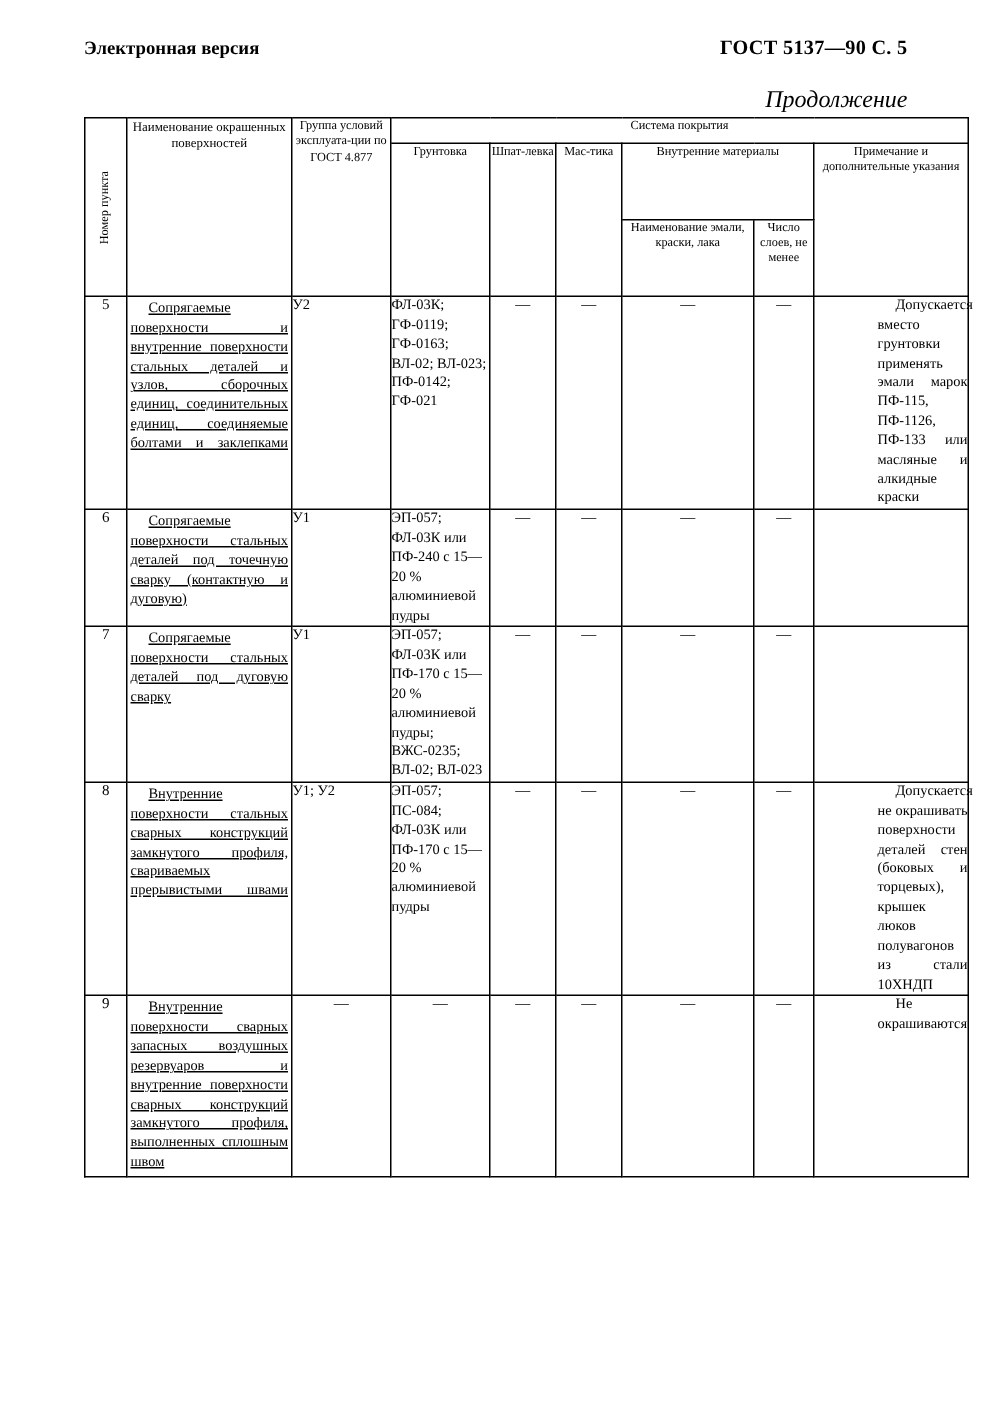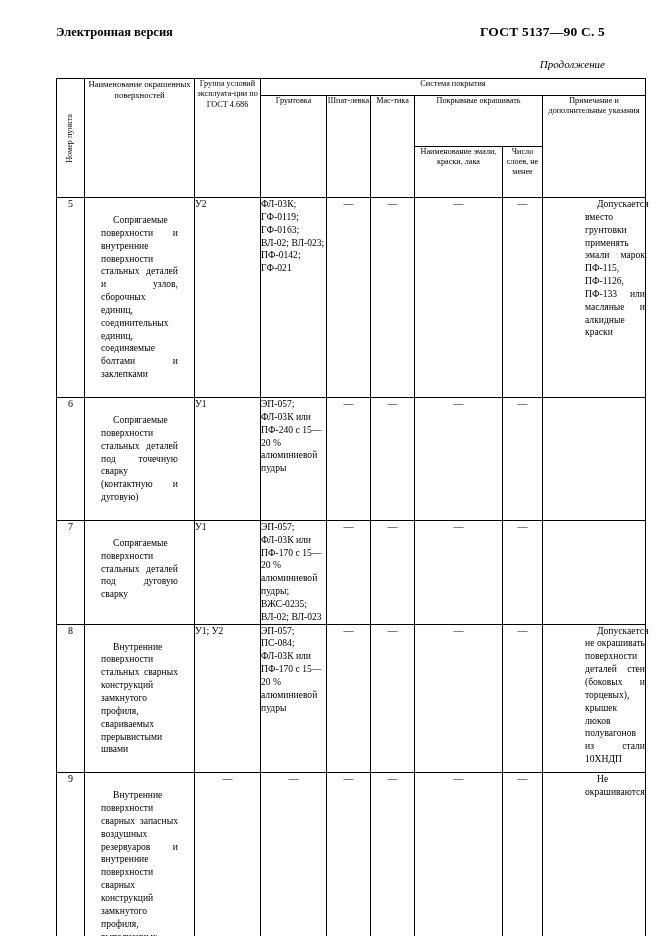--- a/index.html
+++ b/index.html
@@ -39,21 +39,21 @@
     font-family: "Liberation Serif", serif;
     font-weight: bold;
     font-size: 13.5px;
     letter-spacing: 0.2px;
   }
   .cont-line {
     position: absolute;
     top: 58px;
     right: 56px;
     font-style: italic;
-    font-size: 11px;
+    font-size: 16px;
   }
   table.doc {
     position: absolute;
     top: 78px;
     left: 56px;
     width: 549px;
     border-collapse: collapse;
     table-layout: fixed;
   }
   table.doc td, table.doc th {
@@ -97,24 +97,25 @@
     font-size: 9.6px;
     line-height: 1.34;
     padding: 6px 4px 6px 4px;
   }
   .just {
     text-align: justify;
     text-align-last: justify;
     hyphens: manual;
   }
   .just p {
-    margin: 16px;
+    margin: 2px;
     text-indent: 12px;
     text-align: justify;
     text-align-last: justify;
+    text-decoration: underline;
   }
   .ctr {
     text-align: left;
     font-size: 9.6px;
     padding-top: 6px;
     line-height: 1.3;
   }
   .dash {
     text-align: center;
     font-size: 10px;
@@ -158,28 +159,28 @@
       <col style="width:103px">
     </colgroup>
     <thead>
       <tr>
         <td rowspan="4" class="hcell">
           <div class="vcellwrap">
               <span class="vert">Номер пункта</span>
             </div>
         </td>
         <td rowspan="4" class="hcell big">Наименование окрашенных поверхностей</td>
-        <td rowspan="4" class="hcell">Группа условий эксплуата-ции по ГОСТ 4.686</td>
+        <td rowspan="4" class="hcell">Группа условий эксплуата-ции по ГОСТ 4.877</td>
         <td colspan="6" class="hcell" style="height:16px">Система покрытия</td>
       </tr>
       <tr>
         <td rowspan="3" class="hcell">Грунтовка</td>
         <td rowspan="3" class="hcell">Шпат-левка</td>
         <td rowspan="3" class="hcell">Мас-тика</td>
-        <td colspan="2" class="hcell" style="height:30px">Покрывные окрашивать</td>
+        <td colspan="2" class="hcell" style="height:30px">Внутренние материалы</td>
         <td rowspan="3" class="hcell">Примечание и дополнительные указания</td>
       </tr>
       <tr>
         <td rowspan="2" class="hcell">Наименование эмали, краски, лака</td>
         <td rowspan="2" class="hcell">Число слоев, не менее</td>
       </tr>
       <tr></tr>
     </thead>
     <tbody>
 

